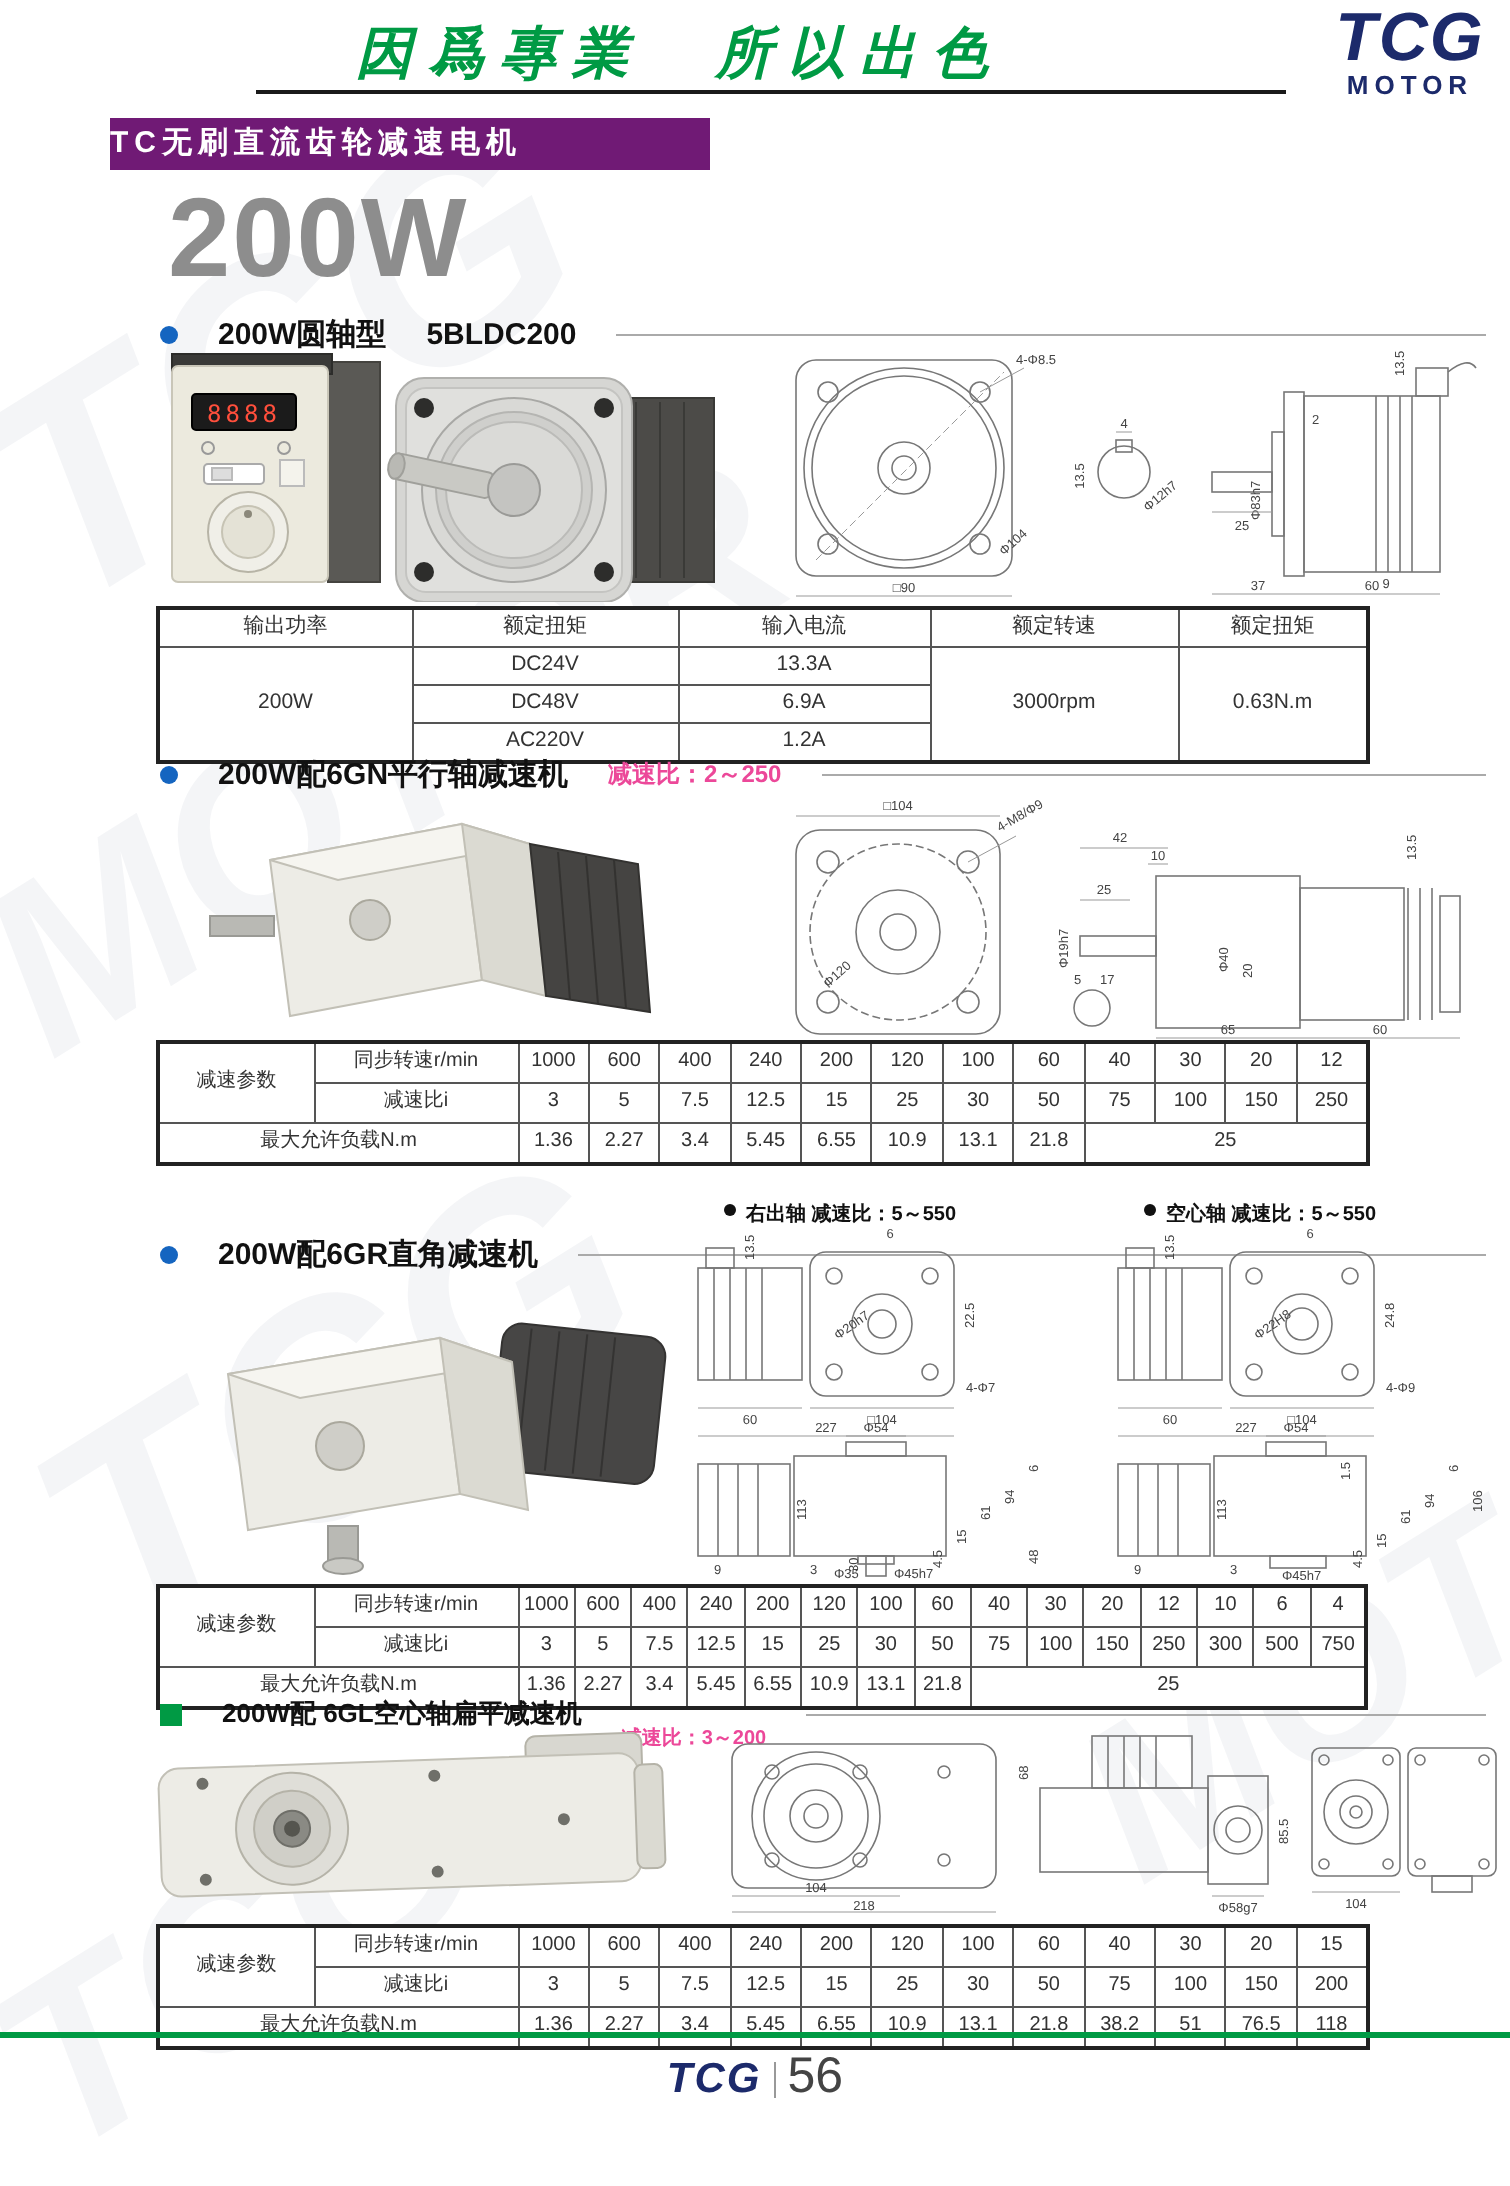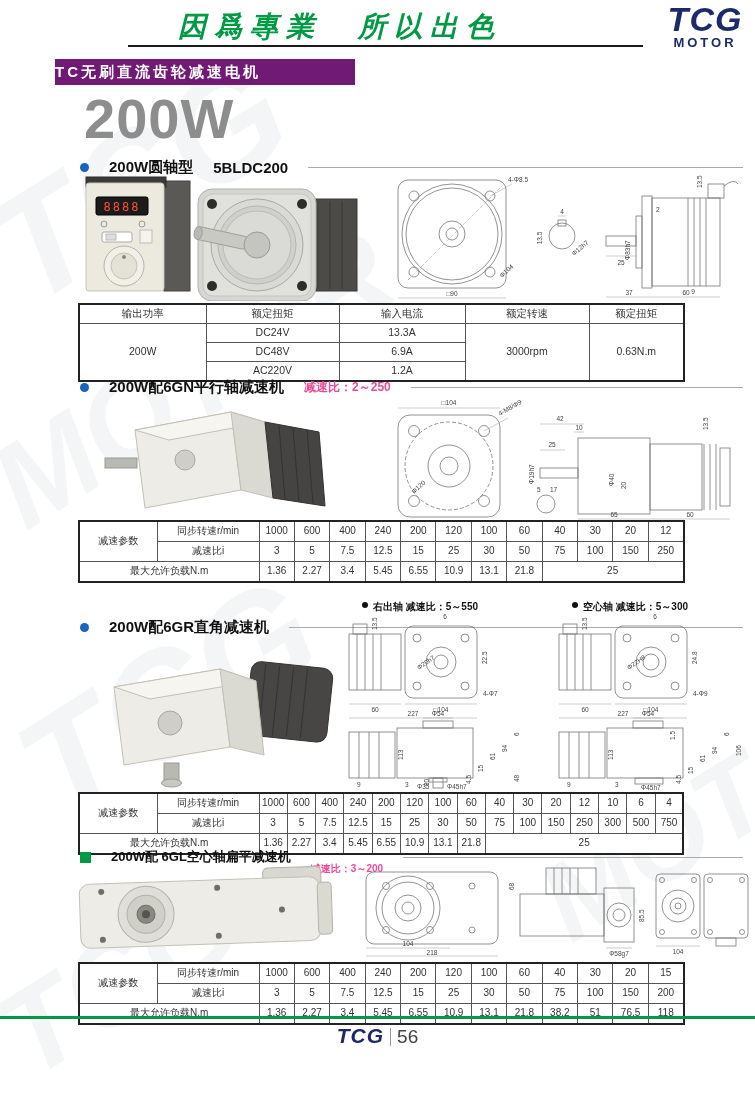--- a/index.html
+++ b/index.html
@@ -43,21 +43,21 @@
   
   .tech line,.tech rect,.tech circle,.tech path,.tech polygon{stroke:#777;fill:none;stroke-width:0.8;}
   .tech .dim{stroke:#999;stroke-width:0.5;}
   .tech text{fill:#444;font-size:6.5px;stroke:none;font-family:"Liberation Sans",sans-serif;}
   .photo *{stroke-width:1;}
   
   .foot-rule{top:1016px;left:0;width:755px;height:3px;background:#009a44;}
   .footer{top:1024px;left:0;width:755px;text-align:center;}
   .f-logo{font-size:21px;font-weight:bold;font-style:italic;color:#1c2a6b;letter-spacing:1px;}
   .f-sep{display:inline-block;width:1px;height:18px;background:#999;margin:0 6px;vertical-align:-3px;}
-  .f-page{font-size:19px;color:#444;}
+  .f-page{font-size:25px;color:#444;}
 </style>
 </head>
 <body>
 
 <div class="page">
 
   <div class="wm" style="top:120px;left:-20px;font-size:150px;">TCG</div>
   <div class="wm" style="top:330px;left:-30px;font-size:120px;">MOTOR</div>
   <div class="wm" style="top:640px;left:10px;font-size:150px;">TCG</div>
   <div class="wm" style="top:760px;left:520px;font-size:110px;">MOTOR</div>
@@ -318,21 +318,21 @@
     </tr>
   </tbody>
     </table>
 
   <div class="sec" style="top:618px;">
     <span class="dot"></span>
     <span class="sec-t">200W配6GR直角减速机</span>
     <span class="sec-line"></span>
   </div>
   <div class="sub-label" style="top:600px;left:362px;">右出轴  减速比：5～550</div>
-  <div class="sub-label" style="top:600px;left:572px;">空心轴  减速比：5～300</div>
+  <div class="sub-label" style="top:600px;left:572px;">空心轴  减速比：5～550</div>
 
   <svg class="abs photo" style="top:635px;left:72px;" width="265" height="155">
     <g transform="rotate(6 218 67)">
       <rect x="176" y="30" width="82" height="74" rx="10" fill="#474645" stroke="#343332"></rect>
       <line x1="190" y1="32" x2="190" y2="102" stroke="#343332"></line>
       <line x1="204" y1="32" x2="204" y2="102" stroke="#343332"></line>
       <line x1="218" y1="32" x2="218" y2="102" stroke="#343332"></line>
       <line x1="232" y1="32" x2="232" y2="102" stroke="#343332"></line>
     </g>
     <polygon points="42,52 148,34 158,112 52,130" fill="#edece6" stroke="#c2c0b6"></polygon>

